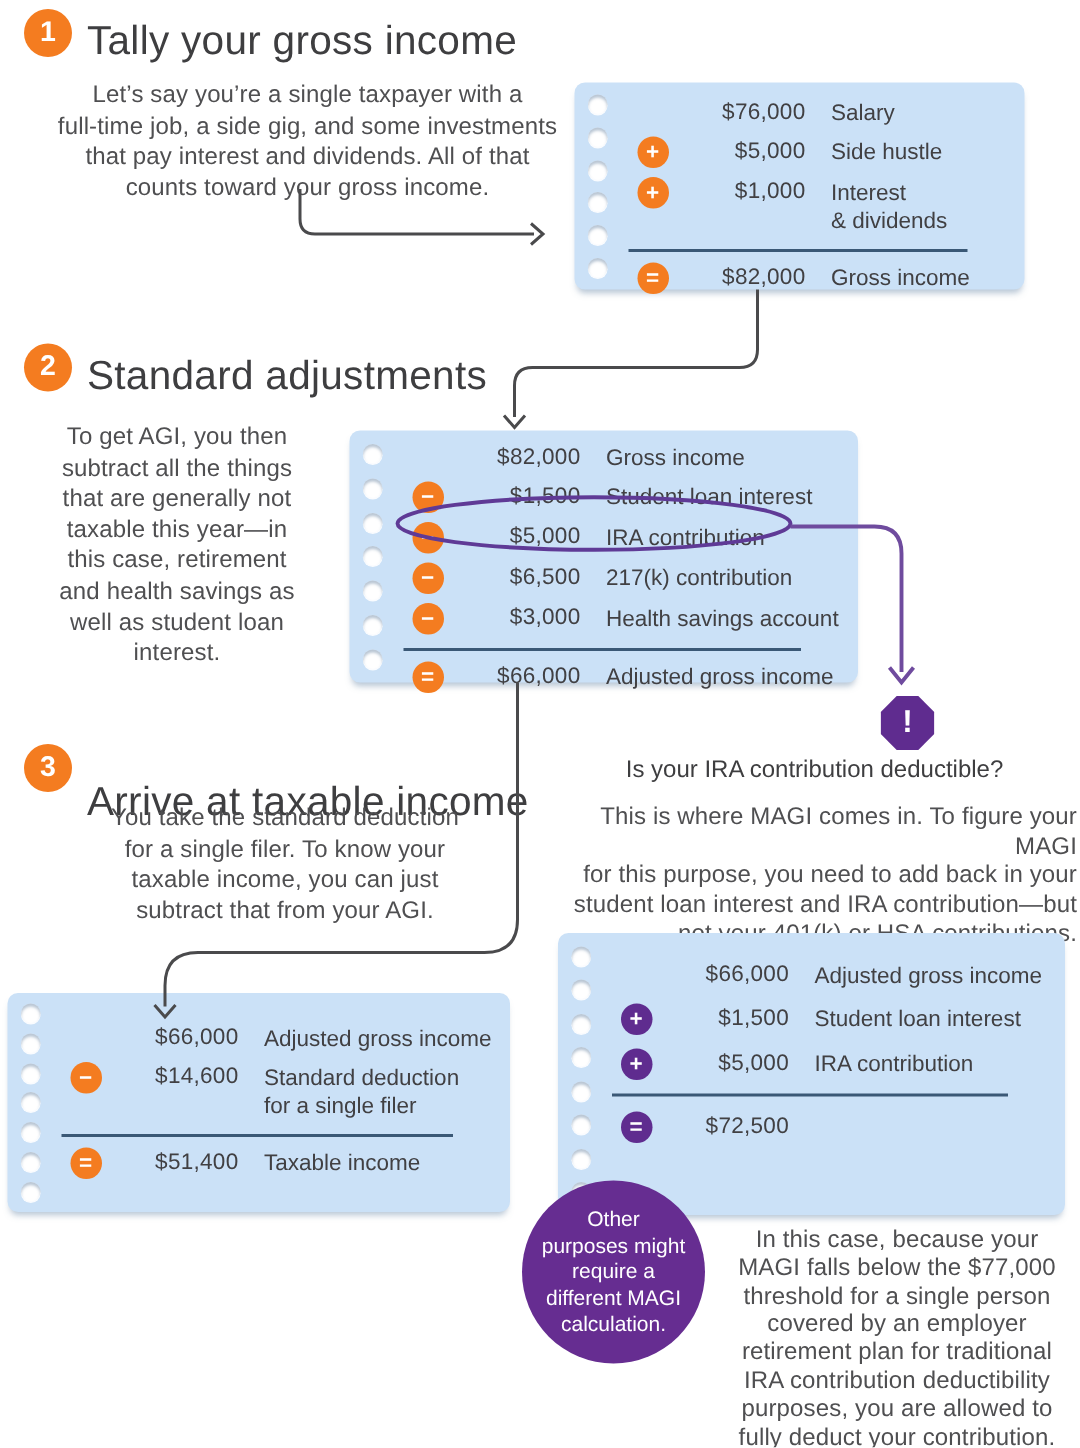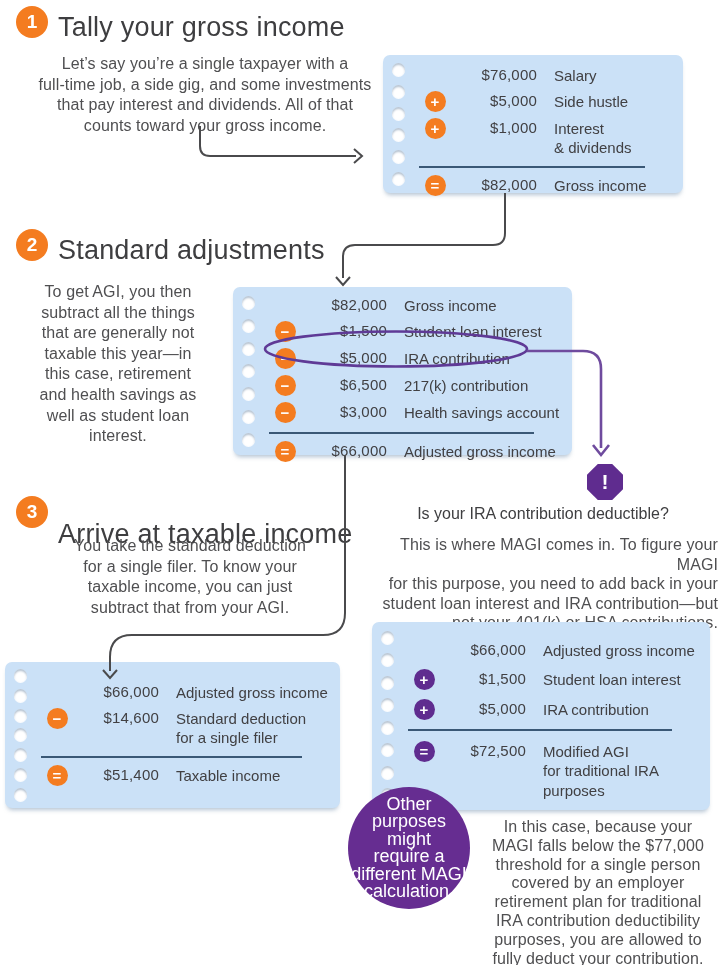--- a/index.html
+++ b/index.html
@@ -33,21 +33,21 @@
   .purple .opicon{background:#5f2c8f;}
   .divider{height:2px;background:#3a5876;margin:5px 38px 5px 0;}
 
   
   .q-heading{position:absolute;text-align:center;font-size:16px;color:#3e3e40;}
   .alert-octagon{position:absolute;width:36px;height:36px;background:#5f2c8f;
     clip-path:polygon(30% 0,70% 0,100% 30%,100% 70%,70% 100%,30% 100%,0 70%,0 30%);
     display:flex;align-items:center;justify-content:center;
     color:#fff;font-weight:bold;font-size:21px;}
   .note-circle{position:absolute;width:122px;height:122px;border-radius:50%;background:#662d91;
-    color:#fff;text-align:center;font-size:18px;line-height:17.5px;white-space:pre-line;
+    color:#fff;text-align:center;font-size:14px;line-height:17.5px;white-space:pre-line;
     display:flex;align-items:center;justify-content:center;}
 
   svg.overlay{position:absolute;left:0;top:0;z-index:6;pointer-events:none;}
   .z1{z-index:1;}
 </style>
 </head>
 <body>
 
 <div class="canvas">
 
@@ -226,23 +226,20 @@
       </div>
       <div class="rowline" style="padding-top:6px;">
         <span class="opicon">+</span>
         <span class="amt">$5,000</span>
         <span class="lbl">IRA contribution</span>
       </div>
       <div class="divider"></div>
       <div class="rowline" style="padding-top:6px;">
         <span class="opicon">=</span>
         <span class="amt">$72,500</span>
-        <span class="lbl">Modified AGI
-for traditional IRA
-purposes</span>
       </div>
     </div>
   </div>
 
   <div class="note-circle" style="left:348px;top:787px;z-index:7;">
     <span style="white-space:pre-line;">Other
 purposes might
 require a
 different MAGI
 calculation.</span>

